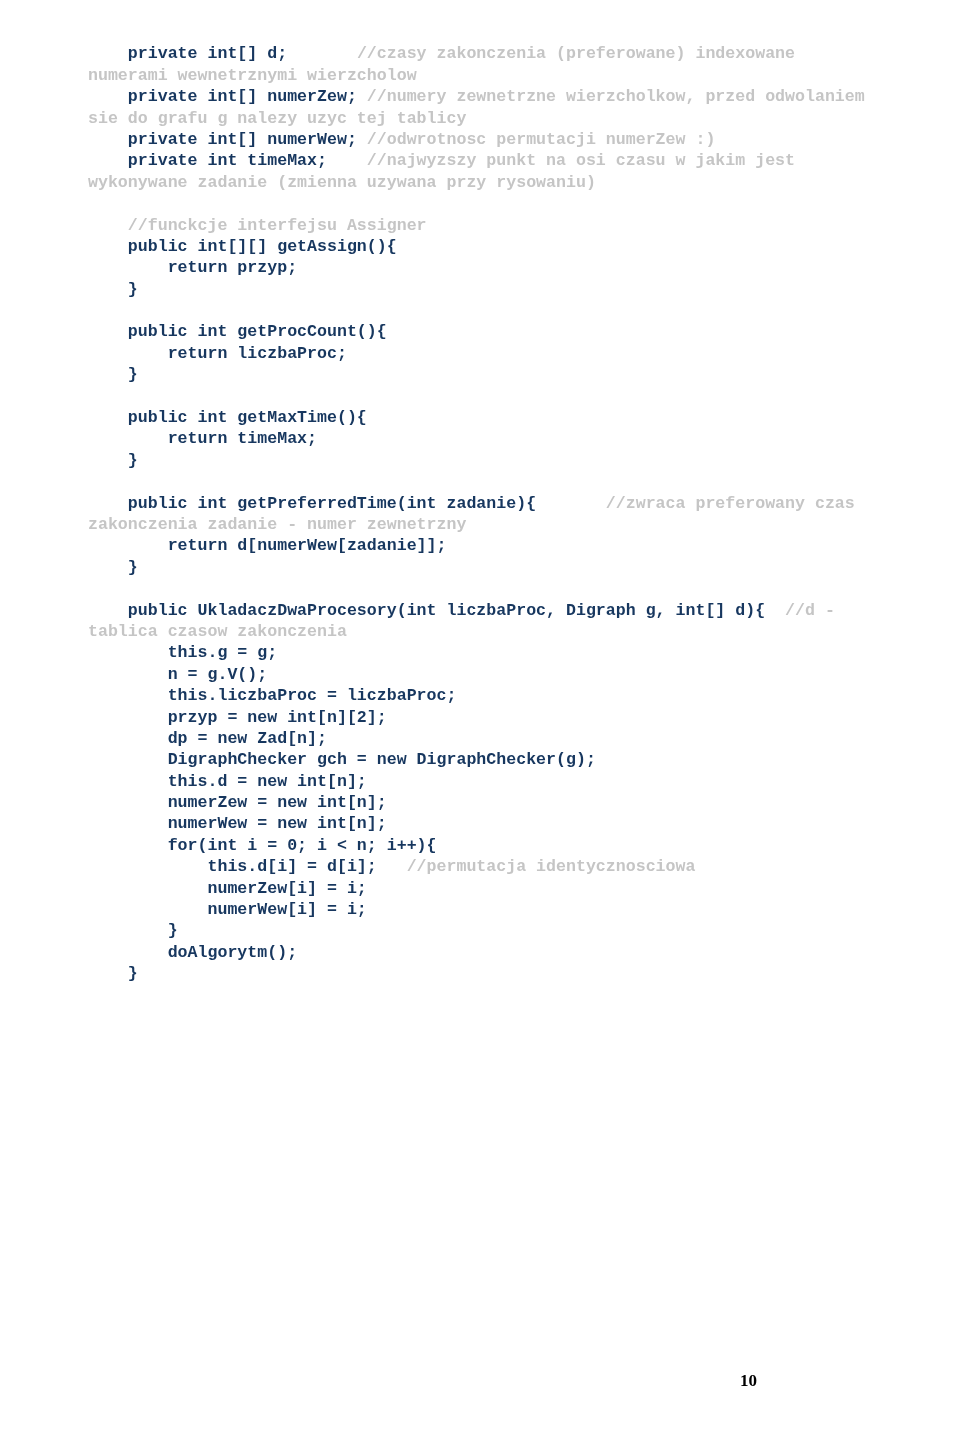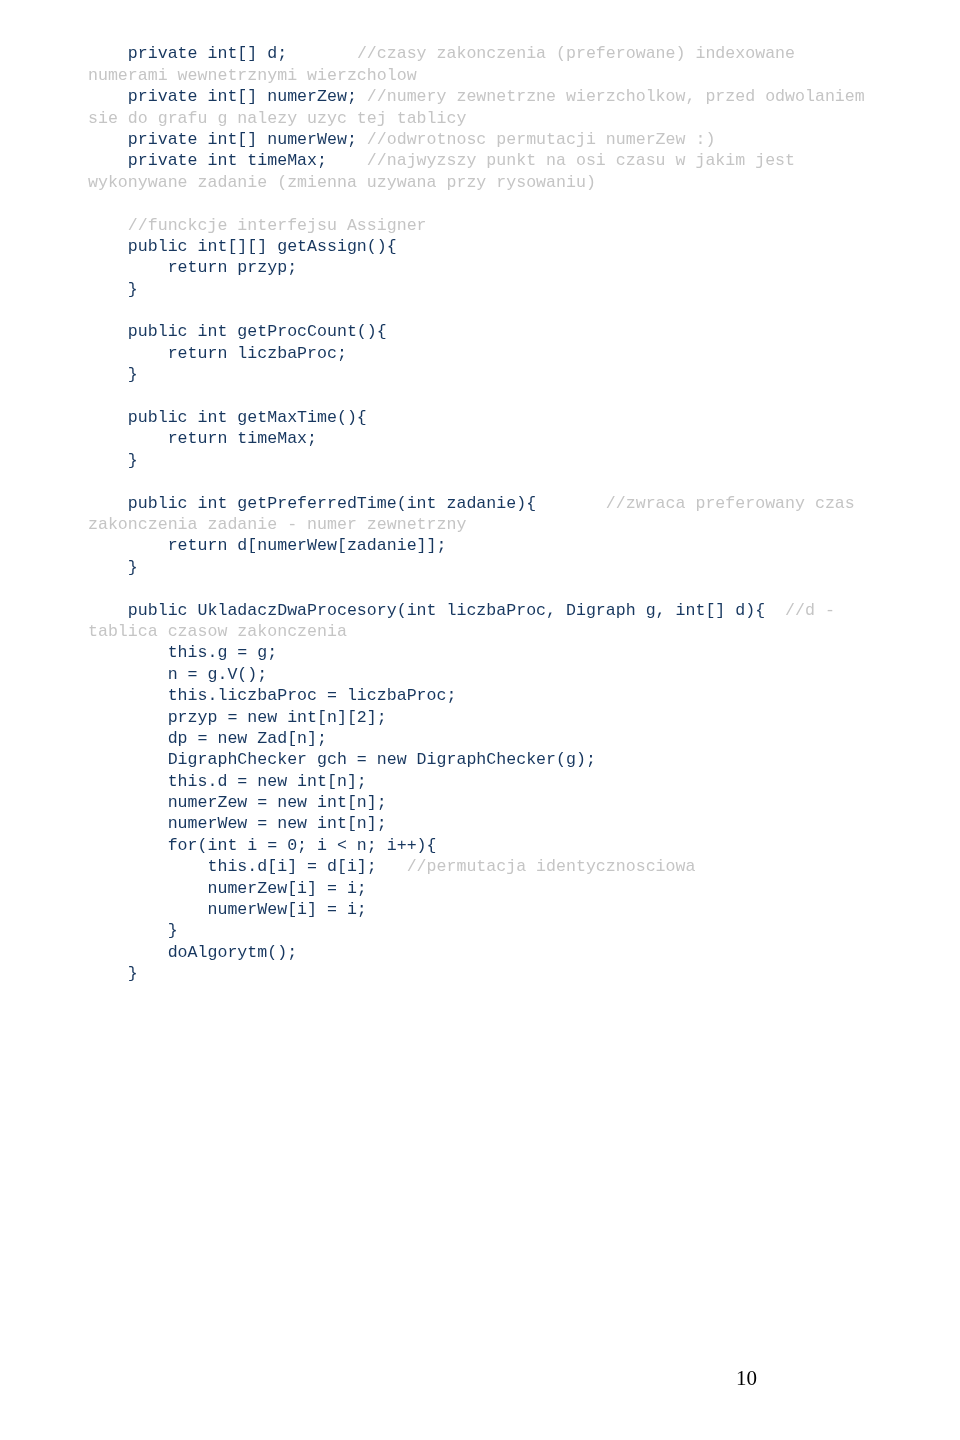--- a/index.html
+++ b/index.html
@@ -14,29 +14,30 @@
     width: 845px;
     min-height: 1440px;
     padding: 22px 76px 40px 88px;
     background: #ffffff;
     position: relative;
     font-family: "Courier New", Courier, monospace;
     font-size: 16.6px;
     line-height: 1.29;
     color: #17375f;
     white-space: pre;
+    font-weight: bold;
   }
   .c-gray { color: #c5c5c5; }
   .c-blue { color: #17375f; }
   .page-number {
     position: absolute;
     bottom: 48px;
     right: 88px;
     font-family: "Times New Roman", Times, serif;
-    font-size: 21px;
+    font-size: 17px;
     color: #000000;
     white-space: normal;
   }
 </style>
 </head>
 <body>
 
 <div class="page">
 <span class="c-blue">    private int[] d;       </span><span class="c-gray">//czasy zakonczenia (preferowane) indexowane</span>
 <span class="c-gray">numerami wewnetrznymi wierzcholow</span>

